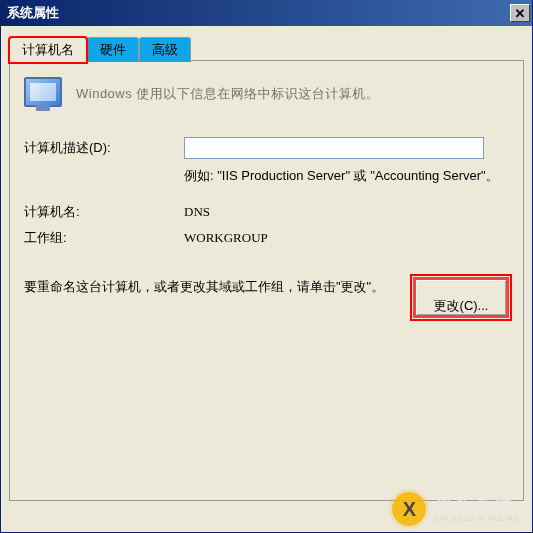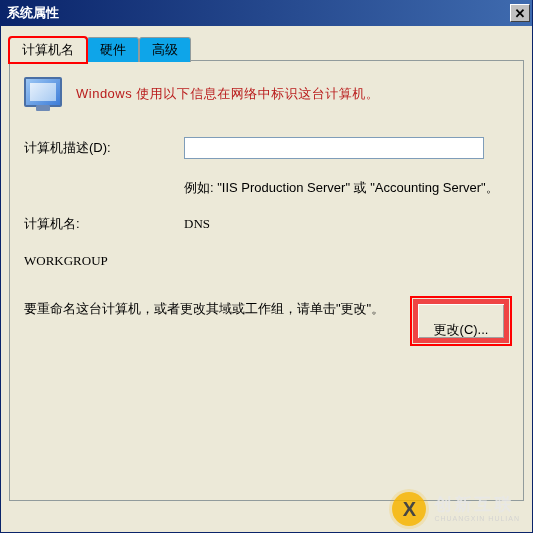--- a/index.html
+++ b/index.html
@@ -123,27 +123,27 @@
   .stand{
     position:absolute;
     left:12px; top:28px;
     width:14px; height:6px;
     background:#6E8AB6;
     border-radius:1px;
   }
   .desc-text {
     flex:1;
     padding-top: 8px;
-    color:#b91c1c;
+    color:#737373;
     letter-spacing:0.5px;
   }
   .form-row{
     display:flex;
     align-items:center;
-    margin-bottom: 20px;
+    margin-bottom: 8px;
   }
   .form-label{
     width: 160px;
     flex:0 0 160px;
   }
   .form-value{
     flex:1;
     font-family:Liberation Serif, serif;
   }
   input.textfield{
@@ -168,21 +168,21 @@
     margin-top:30px;
   }
   .change-text{
     flex:1;
     line-height:1.6;
     padding-right:10px;
   }
   .btn{
     min-width:96px;
     height:41px;
-    border:5px solid #ef4444;
+    border:3px solid #ef4444;
     background:#ECE9D8;
     box-shadow: inset 1px 1px 0 #fff, inset -1px -1px 0 #A0A0A0;
     font:inherit;
     padding:17px 10px;
     cursor:default;
   }
   .btn.hl{
     outline:2px solid red;
     outline-offset:1px;
   }
@@ -260,20 +260,21 @@
     </div>
 
     <div class="example-text">例如: "IIS Production Server" 或 "Accounting Server"。</div>
 
     <div class="form-row">
       <div class="form-label">计算机名:</div>
       <div class="form-value">DNS</div>
     </div>
 
     <div class="form-row">
+      <div class="form-label">工作组:</div>
       <div class="form-value">WORKGROUP</div>
     </div>
 
     <div class="change-row">
       <div class="change-text">要重命名这台计算机，或者更改其域或工作组，请单击"更改"。</div>
       <button class="btn hl">
         <span>更改(C)...</span>
       </button>
     </div>
 

